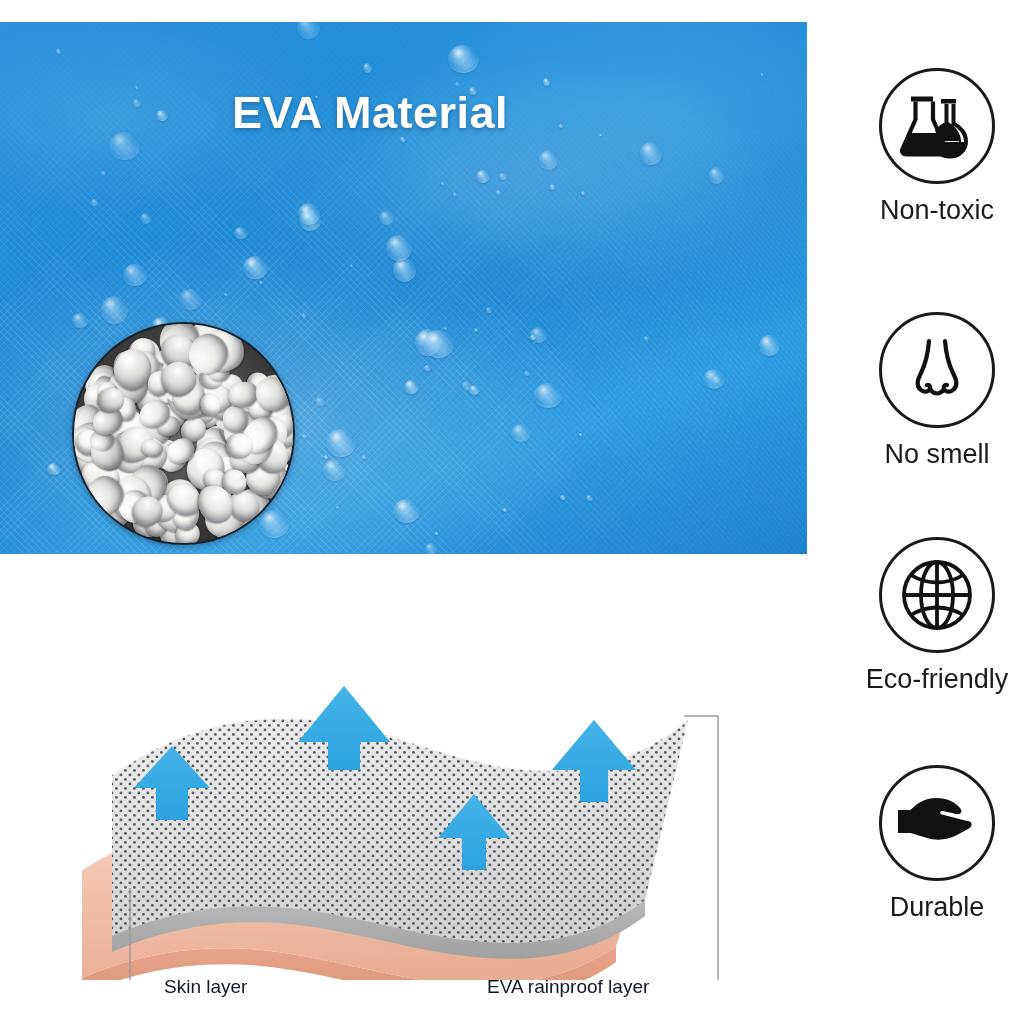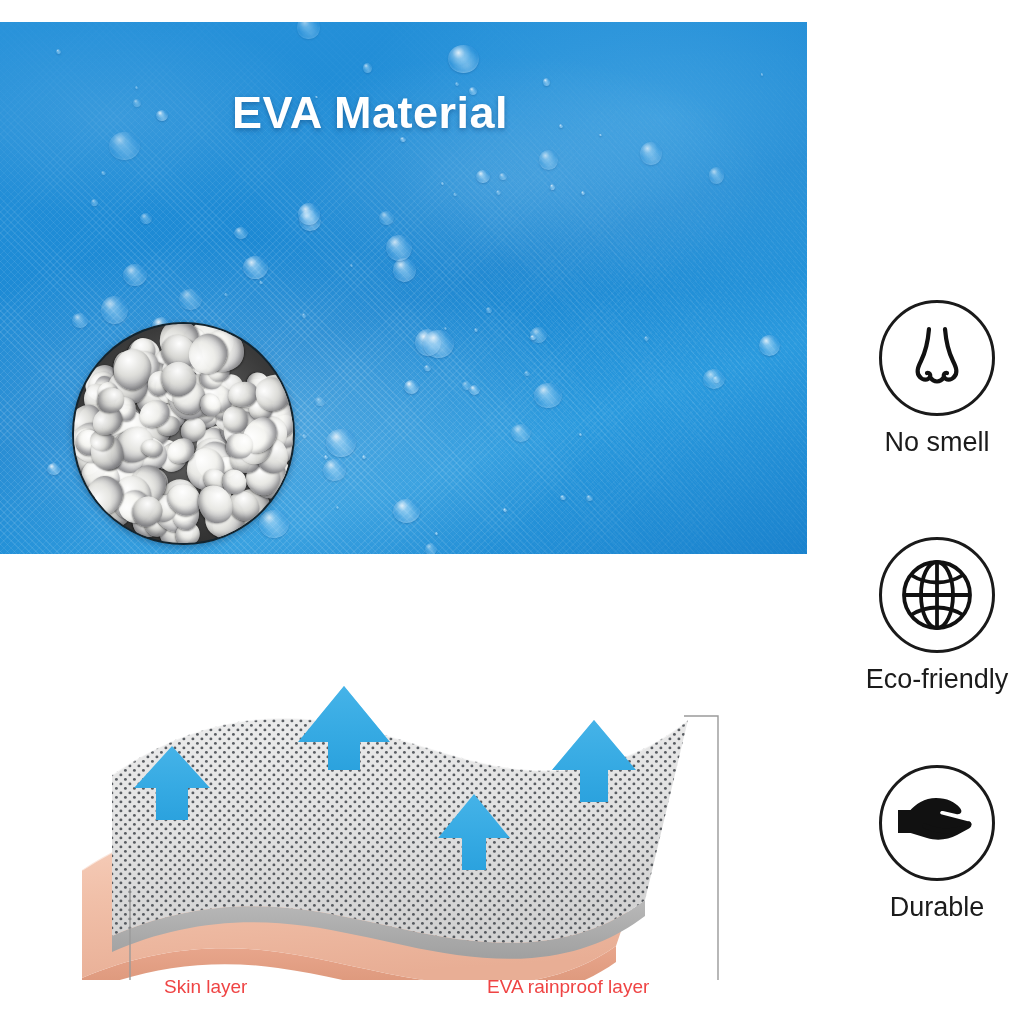--- a/index.html
+++ b/index.html
@@ -104,21 +104,21 @@
   .diagram {
     position: absolute;
     left: 60px;
     top: 570px;
     width: 700px;
     height: 410px;
   }
   .leader-label {
     position: absolute;
     font-size: 19px;
-    color: #ef4444;
+    color: #0f172a;
     white-space: nowrap;
   }
   .label-skin { left: 164px; top: 976px; }
   .label-eva  { left: 487px; top: 976px; }
 
   
   .icon-col {
     position: absolute;
     left: 850px;
     top: 0;
@@ -144,21 +144,21 @@
     background: #ffffff;
   }
   .feature-label {
     margin-top: 13px;
     font-size: 27px;
     color: #1b1b1b;
     line-height: 1;
     white-space: nowrap;
   }
   .f0 { top: 68px; }
-  .f1 { top: 300px; }
+  .f1 { top: 312px; }
   .f2 { top: 537px; }
   .f3 { top: 765px; }
 </style>
 </head>
 <body>
 
 <div id="page">
 
   <div class="photo-panel">
     <div class="photo-sheen"></div>
@@ -555,20 +555,37 @@
 
       <path d="M 624 146 L 658 146 L 658 418 L 612 418"></path>
     </g>
   </svg>
 
   <div class="leader-label label-skin">Skin layer</div>
   <div class="leader-label label-eva">EVA rainproof layer</div>
 
   <div class="icon-col">
 
+    <div class="feature f0">
+      <div class="feature-circle">
+        <svg width="74" height="74" viewBox="0 0 74 74">
+
+          <path d="M 45 10 L 45 15 L 48 15 L 48 33 C 56 37, 61 45, 61 52 C 61 61, 54 67, 45 67 C 40 67, 36 65, 33 62 L 56 62 C 58 59, 59 56, 59 52 L 33 52 C 33.5 44, 38.5 37, 45.5 33.5 L 45.5 15 Z" fill="#111111"></path>
+          <path d="M 41 10 L 41 14.5 L 56 14.5 L 56 10 Z" fill="#111111"></path>
+          <path d="M 46.5 15 L 46.5 34.5 C 39 38, 34 45, 34 52.5 C 34 61, 41 67.5, 50 67.5 C 59 67.5, 66 61, 66 52.5 C 66 45, 61 38, 53.5 34.5 L 53.5 15" fill="none" stroke="#111111" stroke-width="4"></path>
+          <path d="M 34.5 53 L 65.5 53 C 65.8 55, 65.6 58, 64.5 60.5 C 62 65.5, 56.5 68.5, 50 68.5 C 43.5 68.5, 38 65.5, 35.5 60.5 C 34.4 58, 34.2 55, 34.5 53 Z" fill="#111111"></path>
+
+          <path d="M 10 8 L 34 8 L 34 13 L 30 13 L 30 30 L 44 62 L 0 62 L 14 30 L 14 13 L 10 13 Z" fill="#ffffff"></path>
+          <path d="M 11 7.5 L 33 7.5 L 33 12.5 L 11 12.5 Z" fill="#111111"></path>
+          <path d="M 15.5 12.5 L 15.5 30.5 L 2.5 60 C 1.2 62.8, 3 65.5, 6.2 65.5 L 42.3 65.5 C 45.5 65.5, 47.3 62.8, 46 60 L 33 30.5 L 33 12.5" fill="none" stroke="#111111" stroke-width="4.2" stroke-linejoin="round"></path>
+          <path d="M 9.6 44 L 38.9 44 L 46 60 C 47.3 62.8, 45.5 65.5, 42.3 65.5 L 6.2 65.5 C 3 65.5, 1.2 62.8, 2.5 60 Z" fill="#111111"></path>
+        </svg>
+      </div>
+      <div class="feature-label">Non-toxic</div>
+    </div>
 
     <div class="feature f1">
       <div class="feature-circle">
         <svg width="70" height="70" viewBox="0 0 70 70">
           <g fill="none" stroke="#111111" stroke-width="4.2" stroke-linecap="round" stroke-linejoin="round">
 
             <path d="M 27 6 C 26 18, 24 28, 19 38 C 15.5 45, 14 50, 18 54"></path>
 
             <path d="M 43 6 C 44 18, 46 28, 51 38 C 54.5 45, 56 50, 52 54"></path>
 

